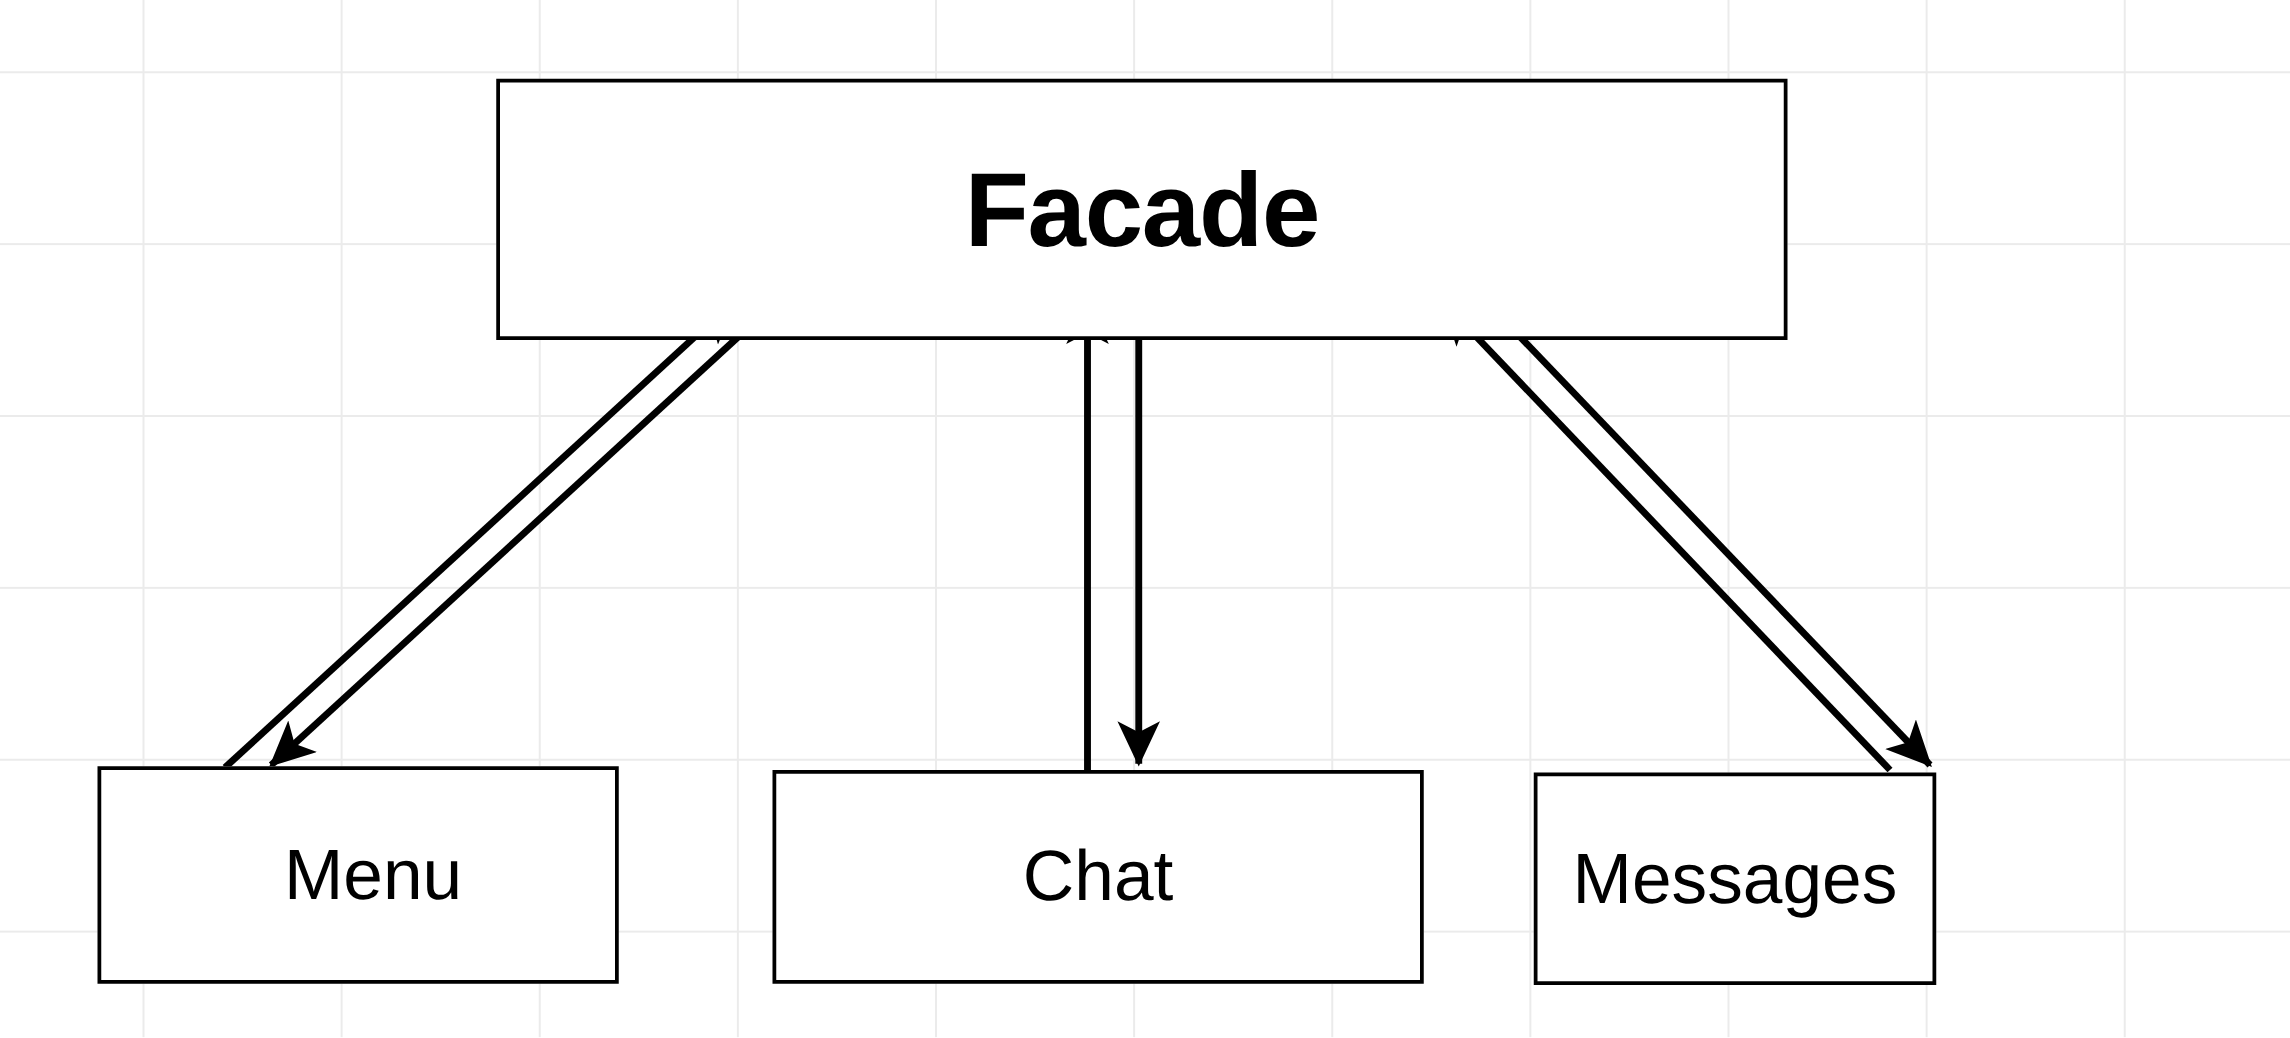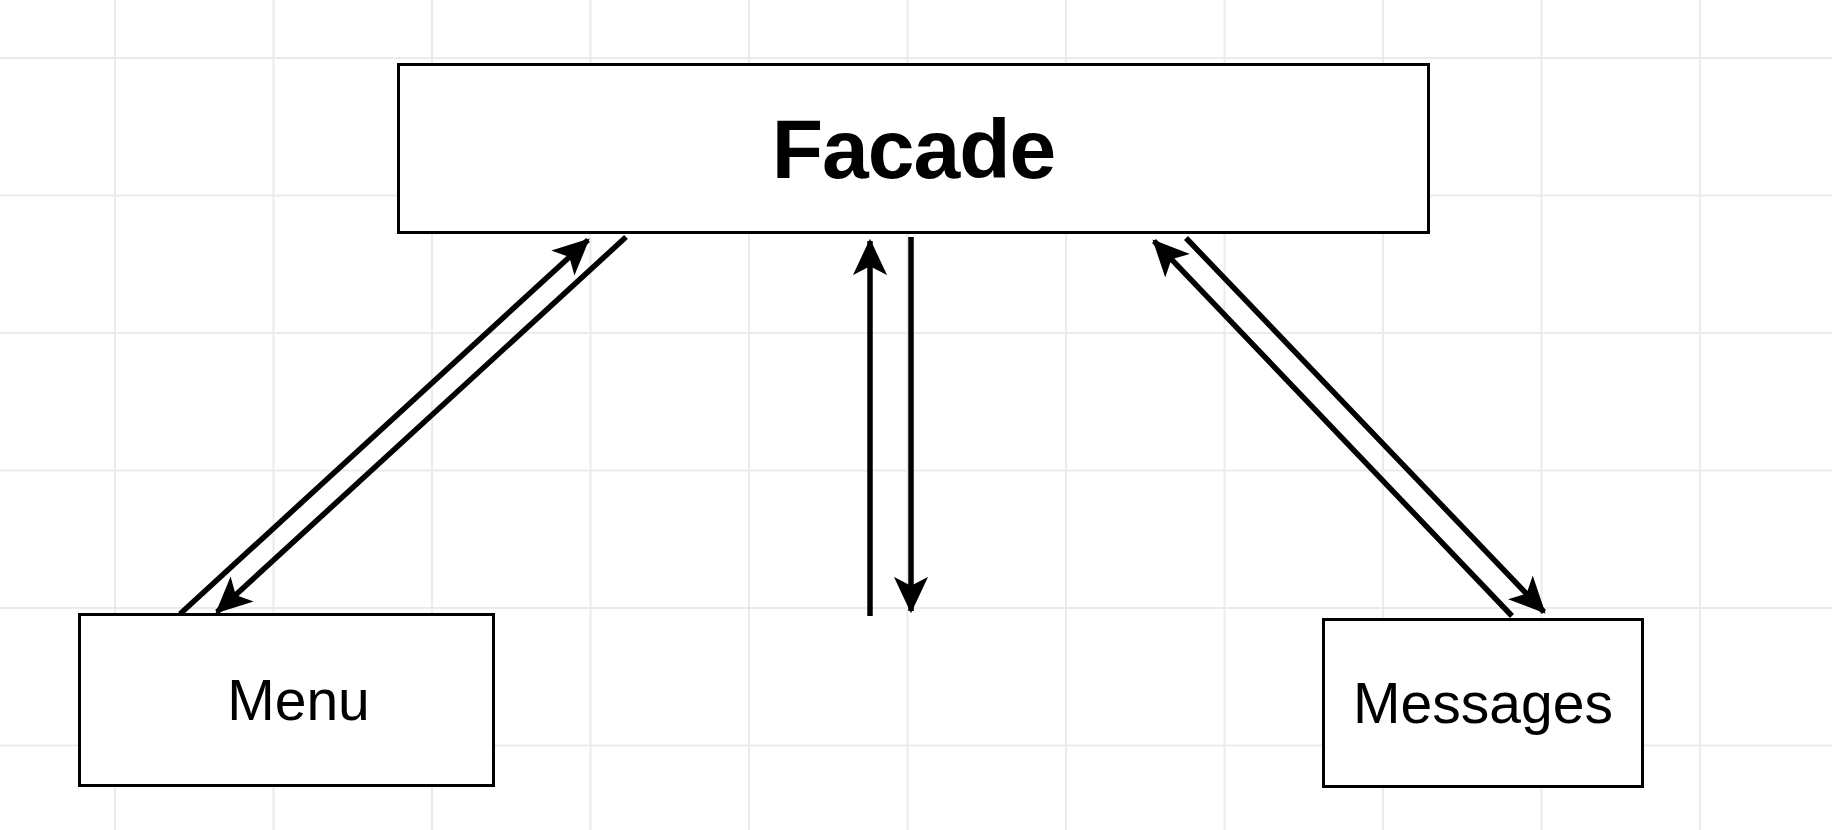--- a/index.html
+++ b/index.html
@@ -51,42 +51,42 @@
   .node-label {
     color: #000000;
     text-align: center;
     white-space: nowrap;
     line-height: 1;
   }
   #node-facade {
     left: 397px;
     top: 63px;
     width: 1033px;
-    height: 171px;
+    height: 209px;
   }
   #node-facade .node-label {
     font-size: 84px;
     font-weight: 700;
     letter-spacing: -1px;
   }
   #node-menu {
     left: 78px;
     top: 613px;
     width: 417px;
     height: 174px;
     padding-left: 24px;
   }
   #node-chat {
     left: 618px;
     top: 616px;
     width: 521px;
     height: 171px;
   }
   #node-messages {
-    left: 1322px;
+    left: 1227px;
     top: 618px;
     width: 322px;
     height: 170px;
   }
   #node-menu .node-label,
   #node-chat .node-label,
   #node-messages .node-label {
     font-size: 57px;
     font-weight: 400;
   }
@@ -119,18 +119,21 @@
   </svg>
 
   <div class="node-box" id="node-facade">
     <span class="node-label">Facade</span>
   </div>
 
   <div class="node-box" id="node-menu">
     <span class="node-label">Menu</span>
   </div>
 
+  <div class="node-box" id="node-chat">
+    <span class="node-label">Chat</span>
+  </div>
 
   <div class="node-box" id="node-messages">
     <span class="node-label">Messages</span>
   </div>
 
 </div>
 
 </body></html>

